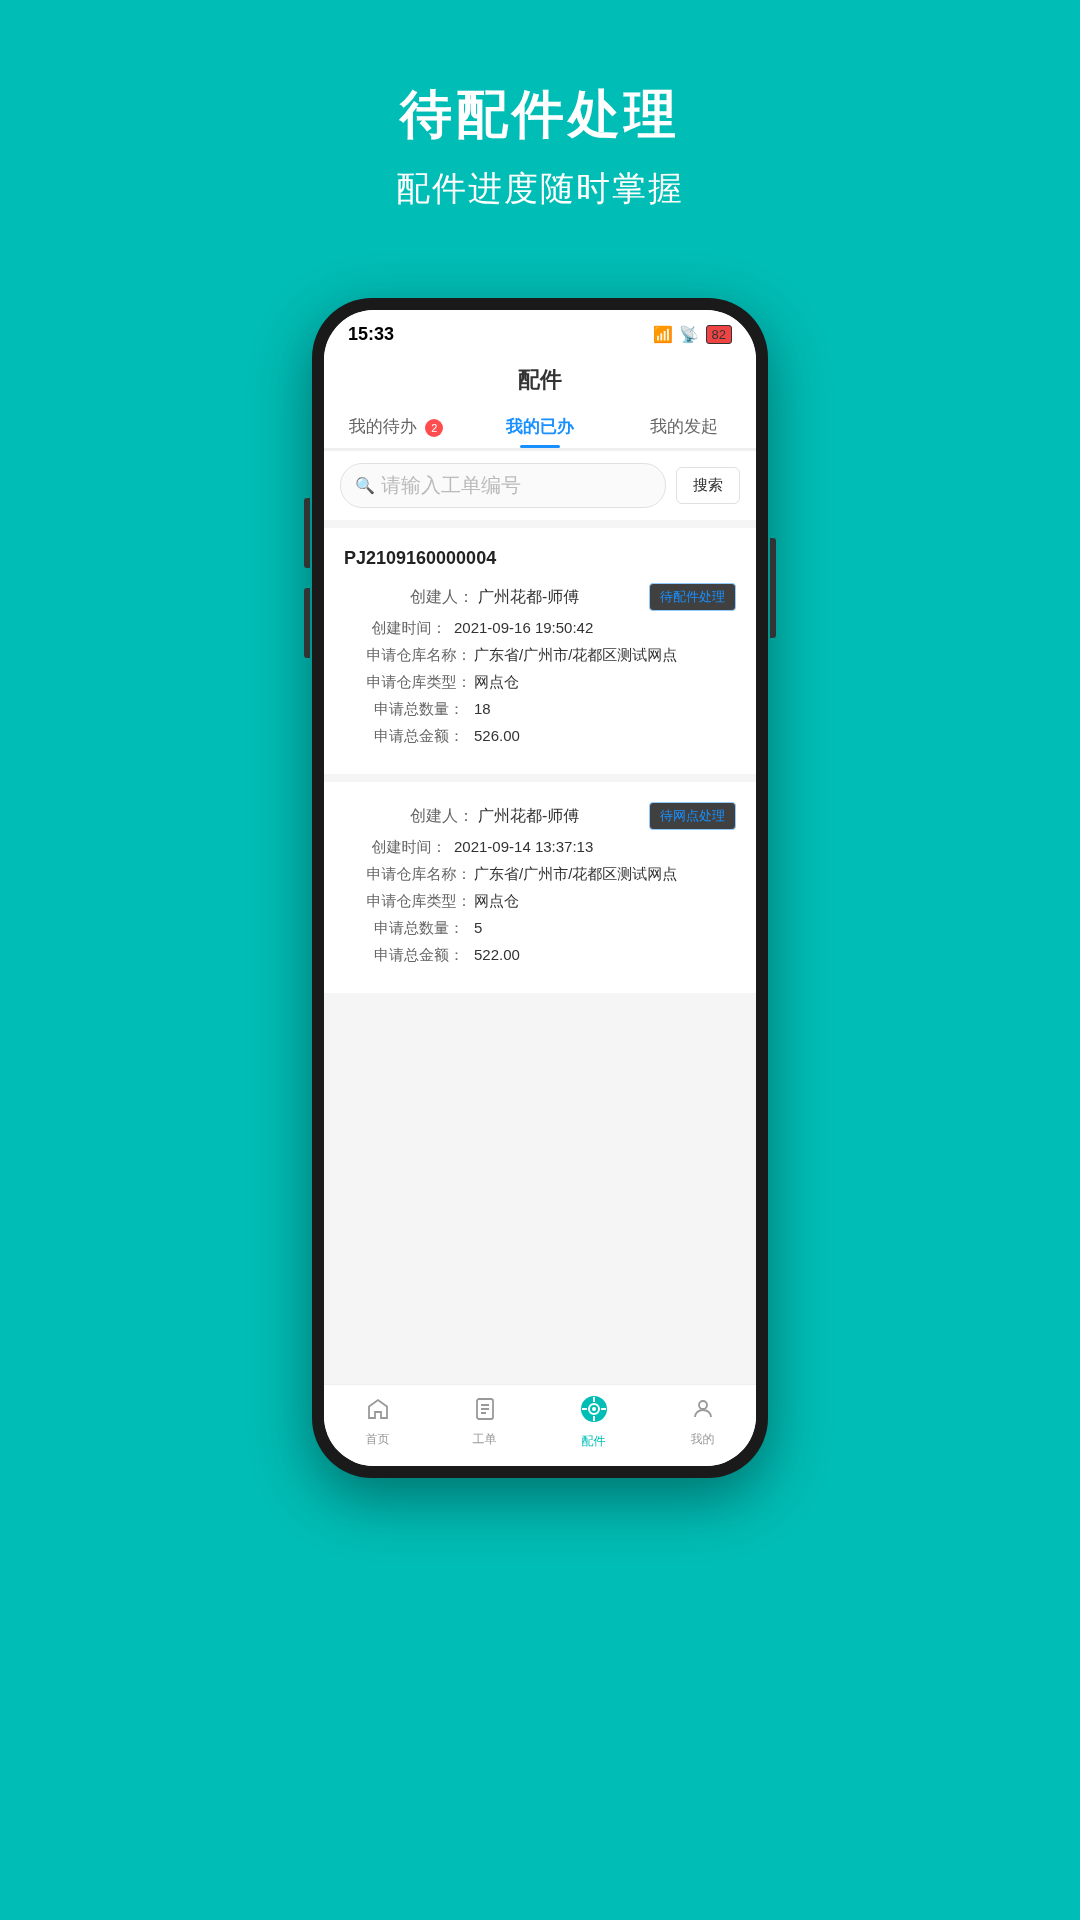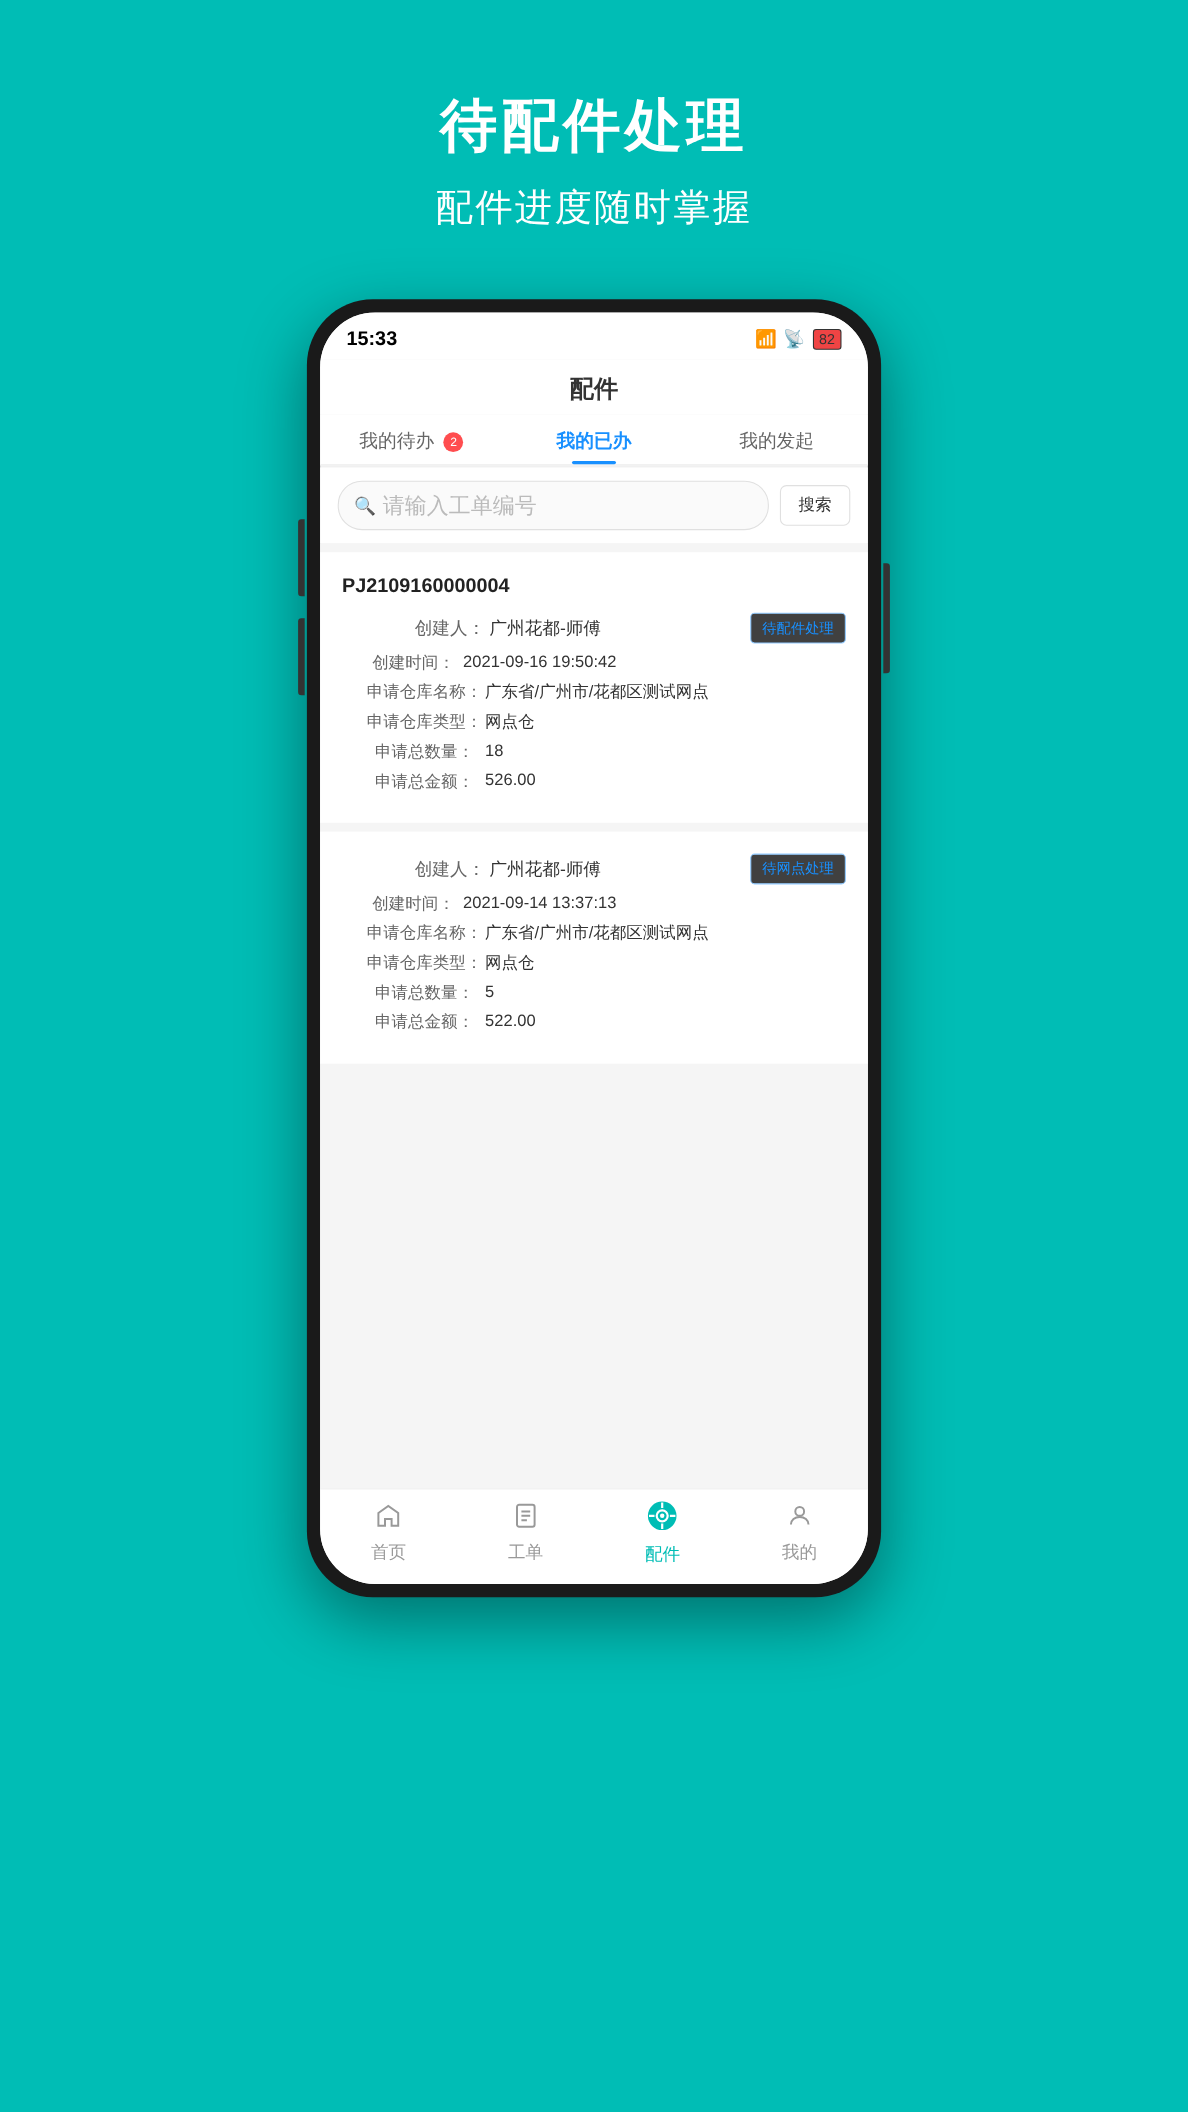--- a/index.html
+++ b/index.html
@@ -27,23 +27,23 @@
       margin-bottom: 16px;
     }
 
     .header-subtitle {
       font-size: 34px;
       font-weight: 400;
       letter-spacing: 2px;
     }
 
     .phone-wrapper {
-      margin-top: 60px;
+      margin-top: 86px;
       position: relative;
-      width: 522px;
+      width: 456px;
       height: 1180px;
     }
 
     
     .phone-shell {
       position: absolute;
       top: 0; left: 0; right: 0; bottom: 0;
       background: #1a1a1a;
       border-radius: 60px;
       box-shadow: 0 20px 60px rgba(0,0,0,0.4);
@@ -299,21 +299,21 @@
       cursor: pointer;
     }
     .nav-icon {
       font-size: 24px;
       color: #999;
     }
     .nav-icon.active {
       color: #00BDB5;
     }
     .nav-label {
-      font-size: 16px;
+      font-size: 12px;
       color: #999;
     }
     .nav-label.active {
       color: #00BDB5;
     }
   </style>
 </head>
 <body>
 
 <div class="header-section">

